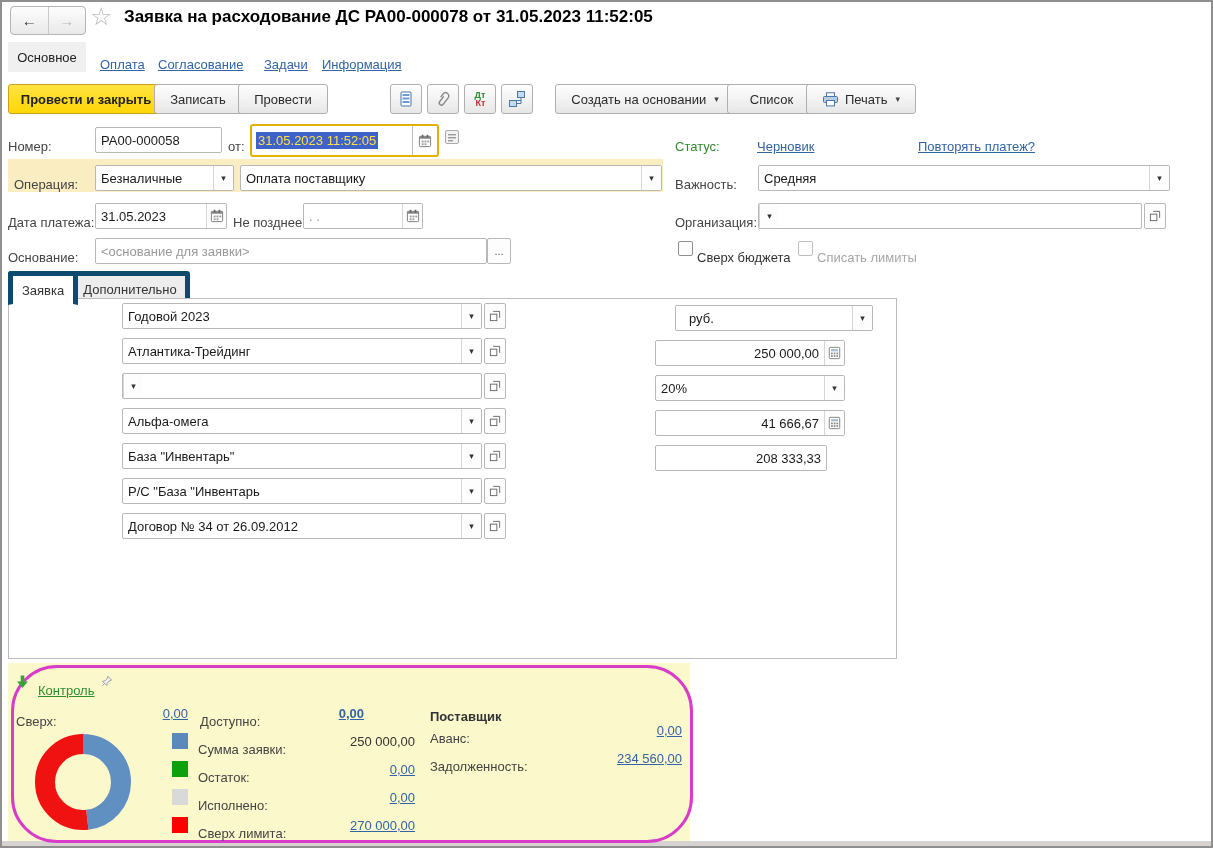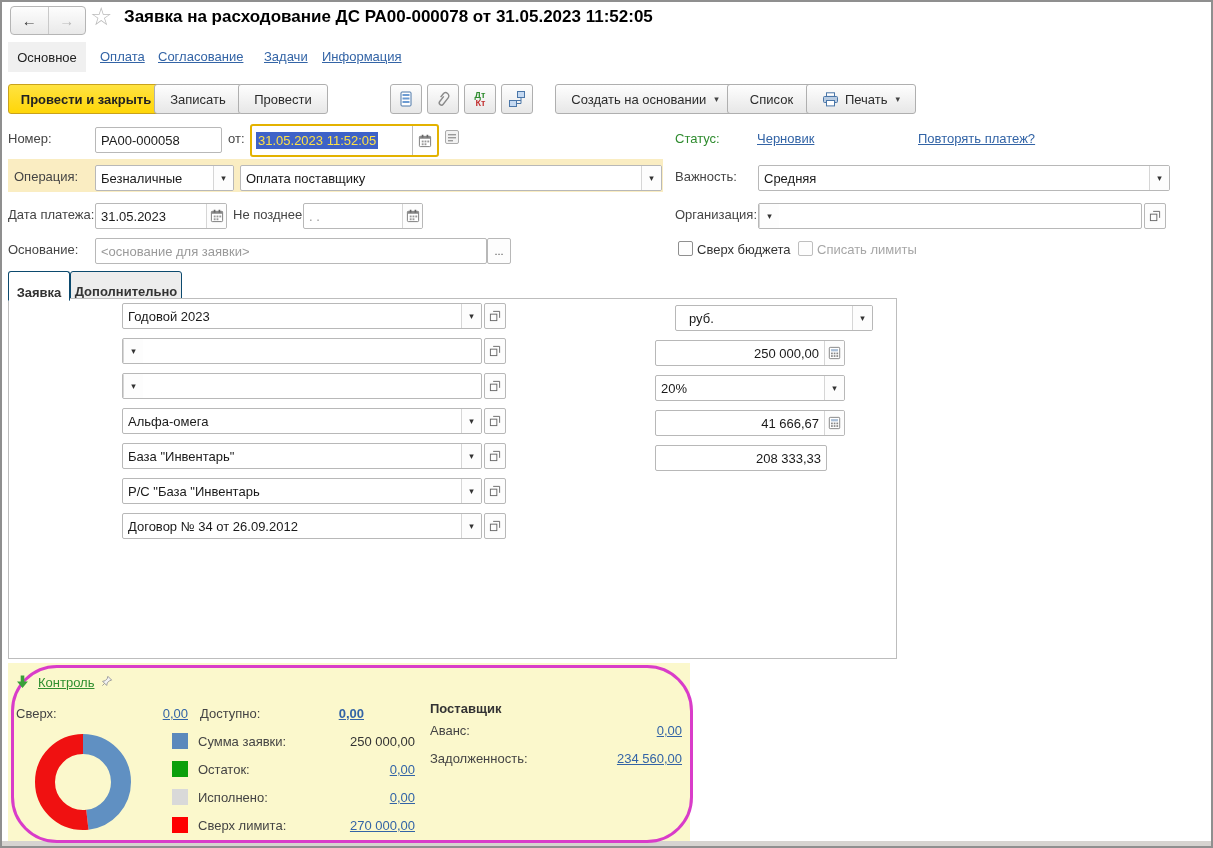--- a/index.html
+++ b/index.html
@@ -1,20 +1,20 @@
 <!DOCTYPE html>
 <html lang="ru"><head>
 <meta charset="utf-8">
 <style>
   html,body{margin:0;padding:0;background:#fff;}
   .screen{position:relative;width:1213px;height:848px;background:#fff;overflow:hidden;
           font-family:"Liberation Sans","DejaVu Sans",sans-serif;font-size:13px;color:#333;}
   .frame{position:absolute;inset:0;border:2px solid #8F8F8F;pointer-events:none;z-index:60;}
   .abs{position:absolute;}
-  .lbl{position:absolute;color:#444;white-space:nowrap;}
+  .lbl{position:absolute;color:#444;white-space:nowrap;margin-top:8px;}
   .green{color:#2E8B2E;}
   .link{color:#3364A6;text-decoration:underline;cursor:pointer;white-space:nowrap;}
   .glink{color:#2F8F2F;text-decoration:underline;cursor:pointer;white-space:nowrap;}
   .bold{font-weight:bold;}
   
   .btn{position:absolute;height:28px;border:1px solid #AFAFAF;border-radius:3px;
        background:linear-gradient(#FEFEFE,#E7E7E7);display:flex;align-items:center;
        justify-content:center;color:#2b2b2b;padding:0 8px;white-space:nowrap;gap:6px;}
   .btn-yellow{background:linear-gradient(#FFE341,#FFD608);border-color:#C9A21C;font-weight:bold;color:#222;}
   .iconbtn{width:30px;padding:0;}
@@ -37,22 +37,22 @@
         background:#FDFDFD;display:flex;align-items:center;justify-content:center;font-size:11px;color:#555;}
   .datefocus{position:absolute;height:29px;border:2px solid #E3B200;border-radius:3px;background:#fff;
              display:flex;align-items:stretch;overflow:hidden;}
   .datefocus .txt{flex:1;display:flex;align-items:center;padding:0 4px;}
   .sel{background:#3E62C8;color:#fde047;padding:1px 2px;white-space:nowrap;}
   .datefocus .dd{width:24px;display:flex;align-items:center;justify-content:center;border-left:1px solid #BDBDBD;}
   .cb{position:absolute;width:13px;height:13px;border:1px solid #8F8F8F;border-radius:2px;background:#FDFDFD;}
   
   .navtab-active{position:absolute;left:8px;top:42px;width:78px;height:30px;background:#F0F0F0;
                  display:flex;align-items:center;justify-content:center;color:#222;}
-  .tab{position:absolute;height:27px;border:1px solid #0c4a6e;border-radius:3px 3px 0 0;background:#EDEDED;
-       display:flex;align-items:flex-end;justify-content:center;z-index:1;font-weight:bold;}
+  .tab{position:absolute;height:27px;border:5px solid #0c4a6e;border-radius:3px 3px 0 0;background:#EDEDED;
+       display:flex;align-items:center;justify-content:center;z-index:1;}
   .tab.active{background:#fff;height:28px;z-index:3;border-bottom:1px solid #fff;}
   .panel{position:absolute;left:8px;top:298px;width:887px;height:359px;border:1px solid #BDBDBD;background:#fff;z-index:2;}
   .strip{position:absolute;left:8px;top:159px;width:655px;height:33px;background:#FAEDC2;}
   
   .ctrl{position:absolute;left:8px;top:663px;width:682px;height:178px;background:#FBF8CC;}
   .annotation{position:absolute;left:11px;top:665px;width:676px;height:172px;border:3px solid #D93CC9;
               border-radius:46px;pointer-events:none;z-index:40;}
   .rval{position:absolute;text-align:right;white-space:nowrap;}
   .swatch{position:absolute;width:16px;height:16px;}
   .bottomstrip{position:absolute;left:2px;right:2px;bottom:2px;height:5px;background:#D6D3D0;}
@@ -261,20 +261,21 @@
   </div>
   <div class="mini" style="left:484px;top:303px;z-index:4;">
     <svg width="12" height="12" viewBox="0 0 13 13">
         <rect x="1.5" y="4.5" width="7" height="7" fill="none" stroke="#666"></rect>
         <path d="M4.5 1.5 H11.5 V8.5" fill="none" stroke="#666"></path>
       </svg>
   </div>
 
   <div class="lbl" style="left:18px;top:343px;">ЦФО:</div>
   <div class="field" style="left:122px;top:338px;width:358px;z-index:4;">
+    <span class="txt">Атлантика-Трейдинг</span>
       <span class="dd">▾</span>
   </div>
   <div class="mini" style="left:484px;top:338px;z-index:4;">
     <svg width="12" height="12" viewBox="0 0 13 13">
         <rect x="1.5" y="4.5" width="7" height="7" fill="none" stroke="#666"></rect>
         <path d="M4.5 1.5 H11.5 V8.5" fill="none" stroke="#666"></path>
       </svg>
   </div>
 
   <div class="lbl" style="left:18px;top:378px;">Статья оборотов:</div>

